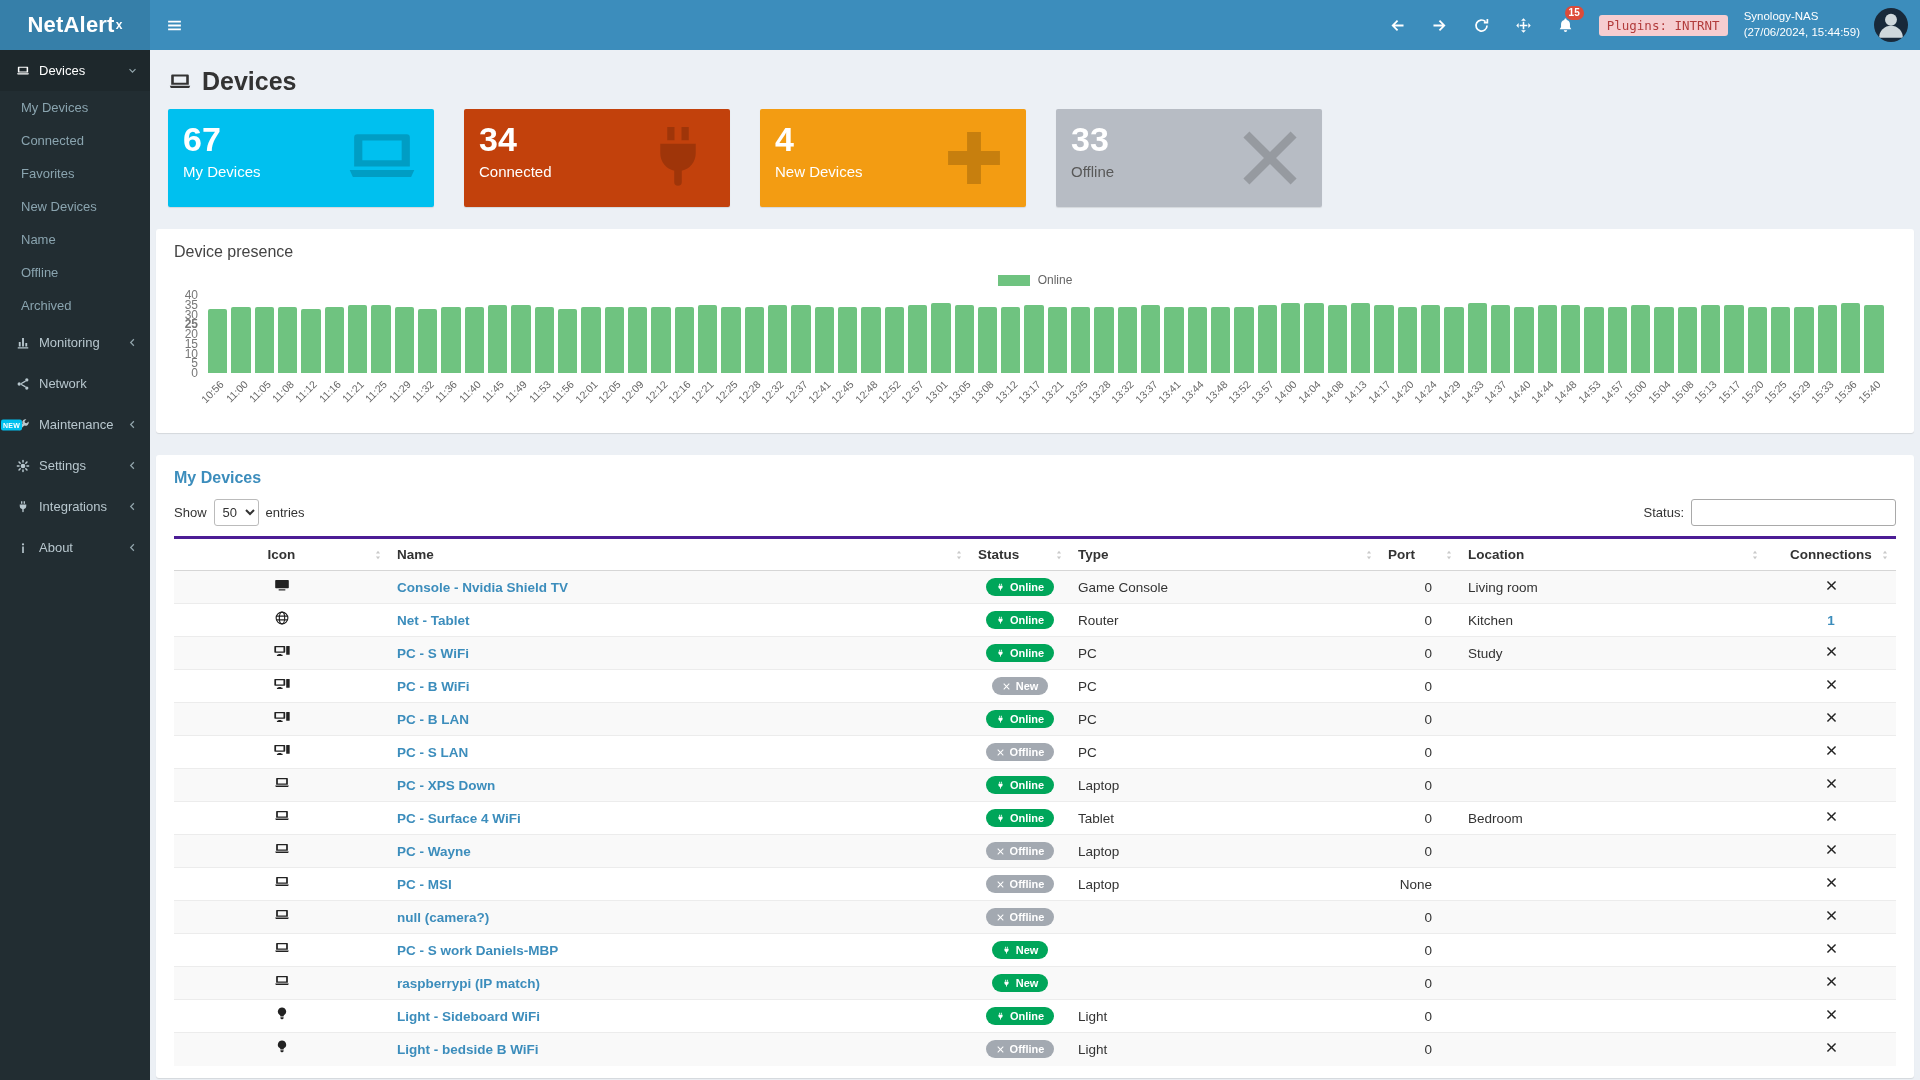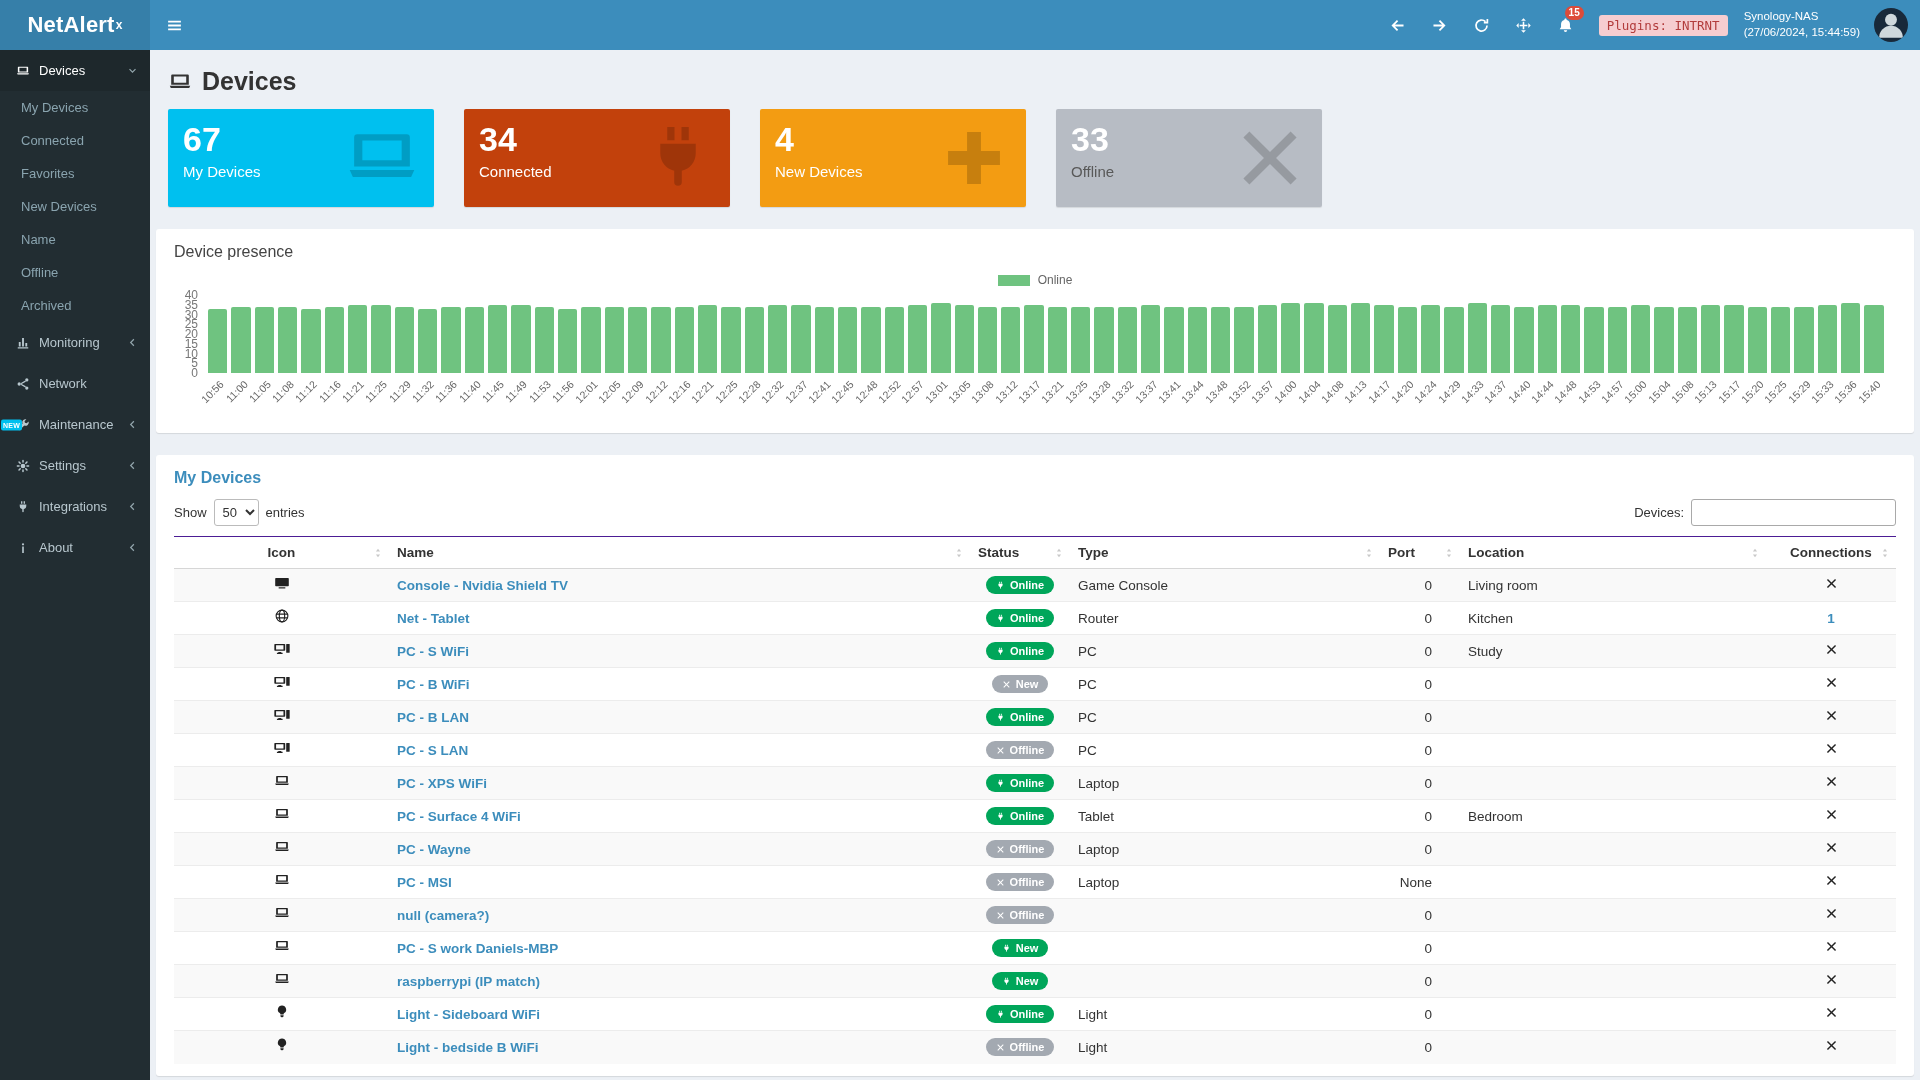--- a/index.html
+++ b/index.html
@@ -72,21 +72,21 @@
   .xslot span{position:absolute;top:5px;right:50%;transform:rotate(-45deg);transform-origin:top right;
               font-size:10.5px;color:#666;white-space:nowrap;}
 
   .table-controls{display:flex;align-items:center;margin:12px 0 10px;font-size:13px;color:#333;}
   .length{display:flex;align-items:center;gap:7px;}
   .length select{height:27px;font-size:13px;border:1px solid #bbb;border-radius:3px;background:#fff;padding:2px 4px;font-family:inherit;color:#333;}
   .search{margin-left:auto;display:flex;align-items:center;gap:7px;}
   .search input{width:205px;height:27px;border:1px solid #a9a9a9;border-radius:3px;padding:2px 7px;font-size:13px;font-family:inherit;}
 
   table{width:100%;border-collapse:collapse;font-size:13.5px;color:#333;}
-  thead th{font-weight:bold;text-align:left;padding:8px 8px;border-top:1px solid #4c1d95;border-bottom:1px solid #d6d6d6;
+  thead th{font-weight:bold;text-align:left;padding:8px 8px;border-top:3px solid #4c1d95;border-bottom:1px solid #d6d6d6;
            position:relative;cursor:pointer;}
   th.th-0,th.th-6{text-align:center;}
   th .sort{position:absolute;right:5px;top:50%;transform:translateY(-50%);color:#c9c9c9;font-size:12px;}
   tbody td{padding:6px 8px;border-top:1px solid #ececec;height:33px;}
   tbody tr:nth-child(odd){background:#f9f9f9;}
   td.c-icon{text-align:center;color:#222;font-size:16px;}
   td.c-name a{color:var(--link);font-weight:bold;text-decoration:none;}
   td.c-status{text-align:center;}
   .badge{display:inline-flex;align-items:center;gap:5px;color:#fff;font-size:11px;font-weight:bold;padding:3px 10px;border-radius:10px;}
   .badge .icon{font-size:9px;}
@@ -329,21 +329,21 @@
     <div class="panel-title">Device presence</div>
     <div class="legend">
       <span class="legend-box" id="legend-box" style="background: rgb(111, 195, 128);"></span>
       <span>Online</span>
     </div>
     <div class="chart">
       <div class="yaxis" id="yaxis">
           <span class="ytick" style="top: 0px;">40</span>
           <span class="ytick" style="top: 9.75px;">35</span>
           <span class="ytick" style="top: 19.5px;">30</span>
-          <span class="ytick" style="top: 29.25px;">25</span>
+          <span class="ytick" style="top: 29.25px; font-weight: bold;">25</span>
           <span class="ytick" style="top: 39px;">20</span>
           <span class="ytick" style="top: 48.75px;">15</span>
           <span class="ytick" style="top: 58.5px;">10</span>
           <span class="ytick" style="top: 68.25px;">5</span>
           <span class="ytick" style="top: 78px;">0</span>
         </div>
       <div class="plot-col">
         <div class="plot" id="plot">
             <div class="bar-slot">
               <div class="bar" style="height: 82.5%; background: rgb(111, 195, 128);"></div>
@@ -786,21 +786,21 @@
 
   <section class="panel table-panel">
     <div class="panel-title accent">My Devices</div>
     <div class="table-controls">
       <div class="length">
         <span>Show</span>
         <select id="len-select"><option>50</option></select>
         <span>entries</span>
       </div>
       <div class="search">
-        <label>Devices:</label>
+        <label>Status:</label>
         <input type="text" style="">
       </div>
     </div>
     <table>
       <colgroup>
         <col style="width:215px">
           <col>
           <col style="width:100px">
           <col style="width:310px">
         <col style="width:80px">
@@ -995,21 +995,21 @@
                   <path d="M5.5 3.6L12 10.1l6.5-6.5 1.9 1.9L13.9 12l6.5 6.5-1.9 1.9L12 13.9l-6.5 6.5-1.9-1.9L10.1 12 3.6 5.5z"></path>
                 </svg>
               </span></td>
           </tr>
           <tr>
             <td class="c-icon"><span class="icon">
                 <svg viewBox="0 0 24 24" fill="currentColor">
                   <path fill-rule="evenodd" d="M4.2 4.5h15.6a1 1 0 0 1 1 1v9.2H3.2V5.5a1 1 0 0 1 1-1zm1.6 2v6.2h12.4V6.5zM1.8 15.8h20.4l-1 2.2H2.8z"></path>
                 </svg>
               </span></td>
-            <td class="c-name"><a href="#">PC - XPS WiFi</a></td>
+            <td class="c-name"><a href="#">PC - XPS Down</a></td>
             <td class="c-status"><span class="badge green">
                 <span class="icon">
                   <svg viewBox="0 0 24 24" fill="currentColor">
                     <path d="M8.6 2.2h2.3v4.2H8.6zM13.1 2.2h2.3v4.2h-2.3zM6.4 7.5h11.2v3a5.6 5.6 0 0 1-4.4 5.5v3.6a1.2 1.2 0 0 1-2.4 0V16A5.6 5.6 0 0 1 6.4 10.5z"></path>
                   </svg>
                 </span>
                 <span>Online</span>
               </span></td>
             <td class="c-type">Laptop</td>
             <td class="c-port">0</td>

